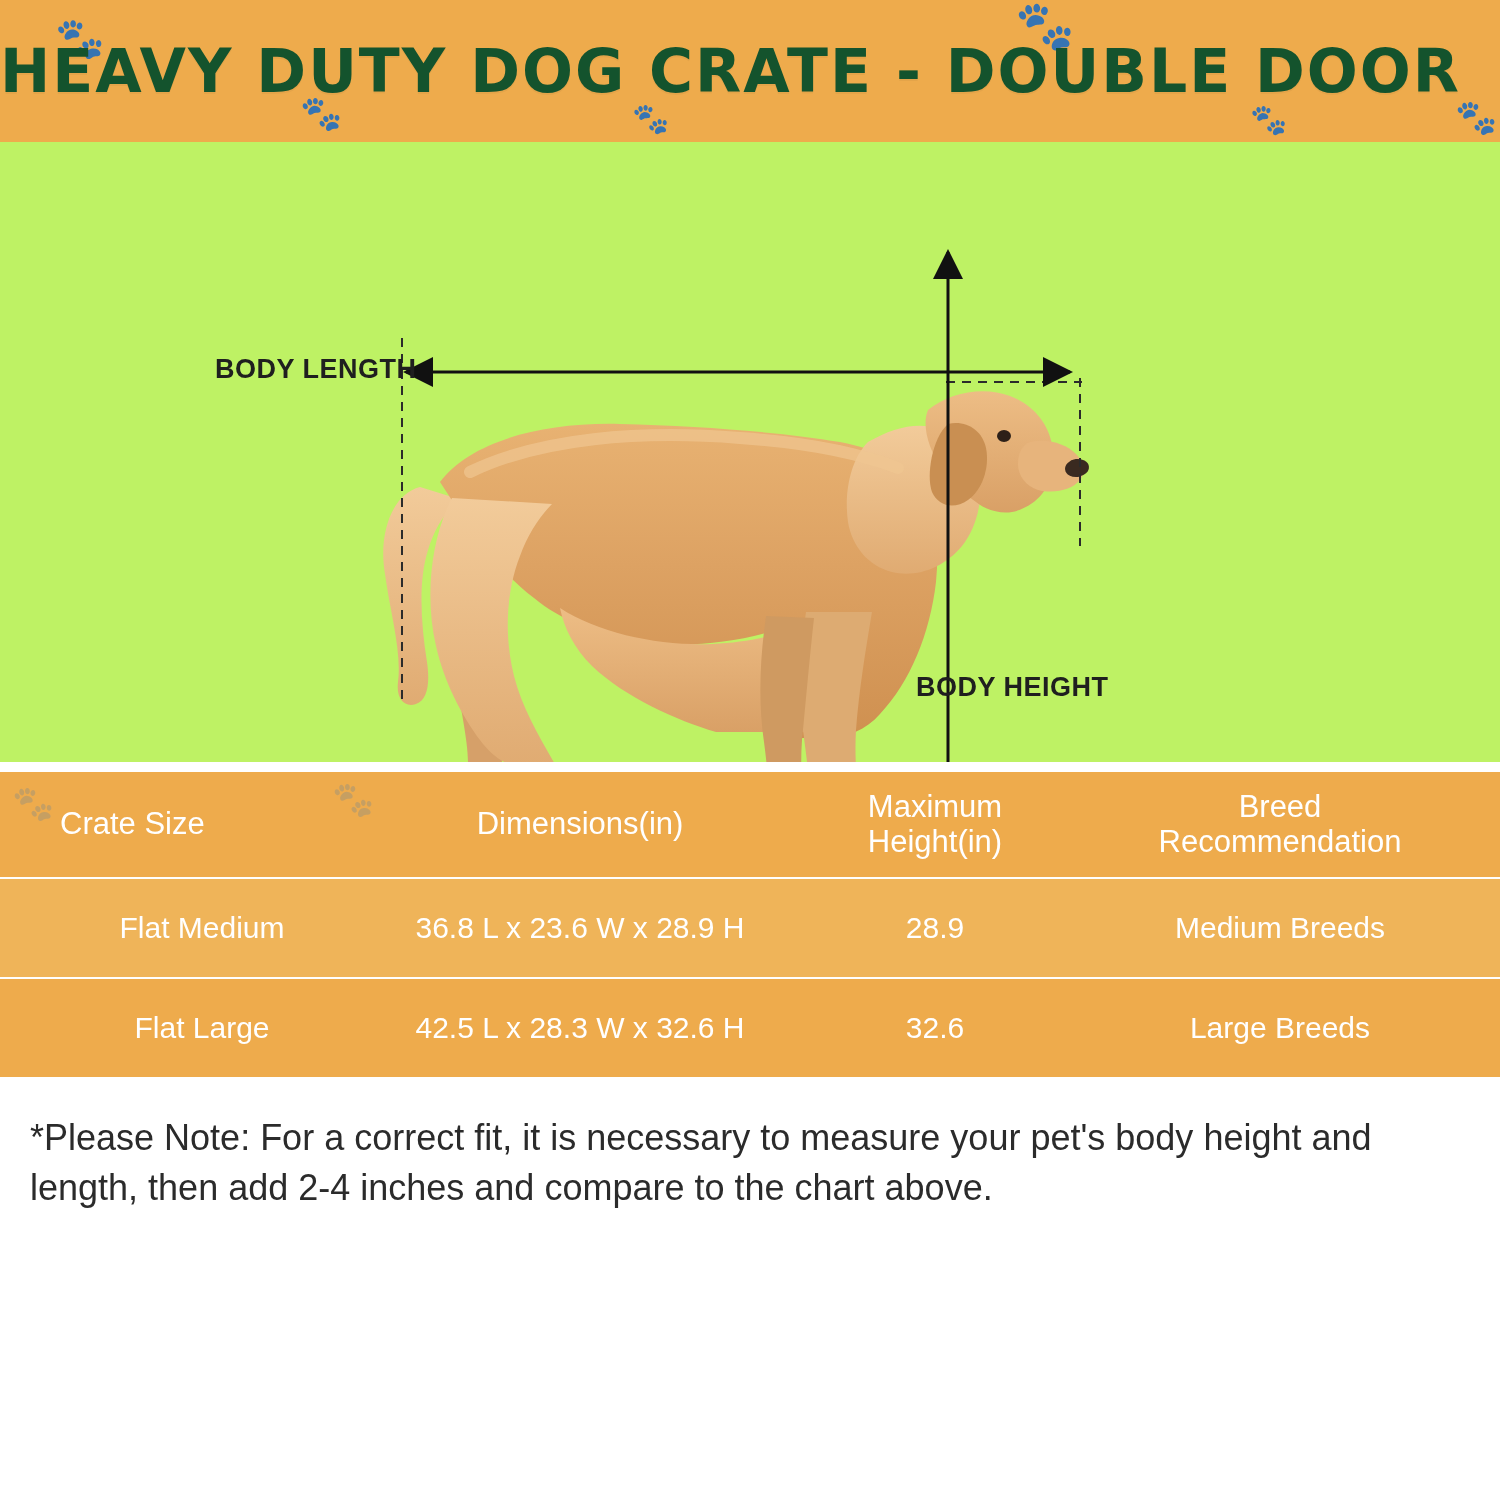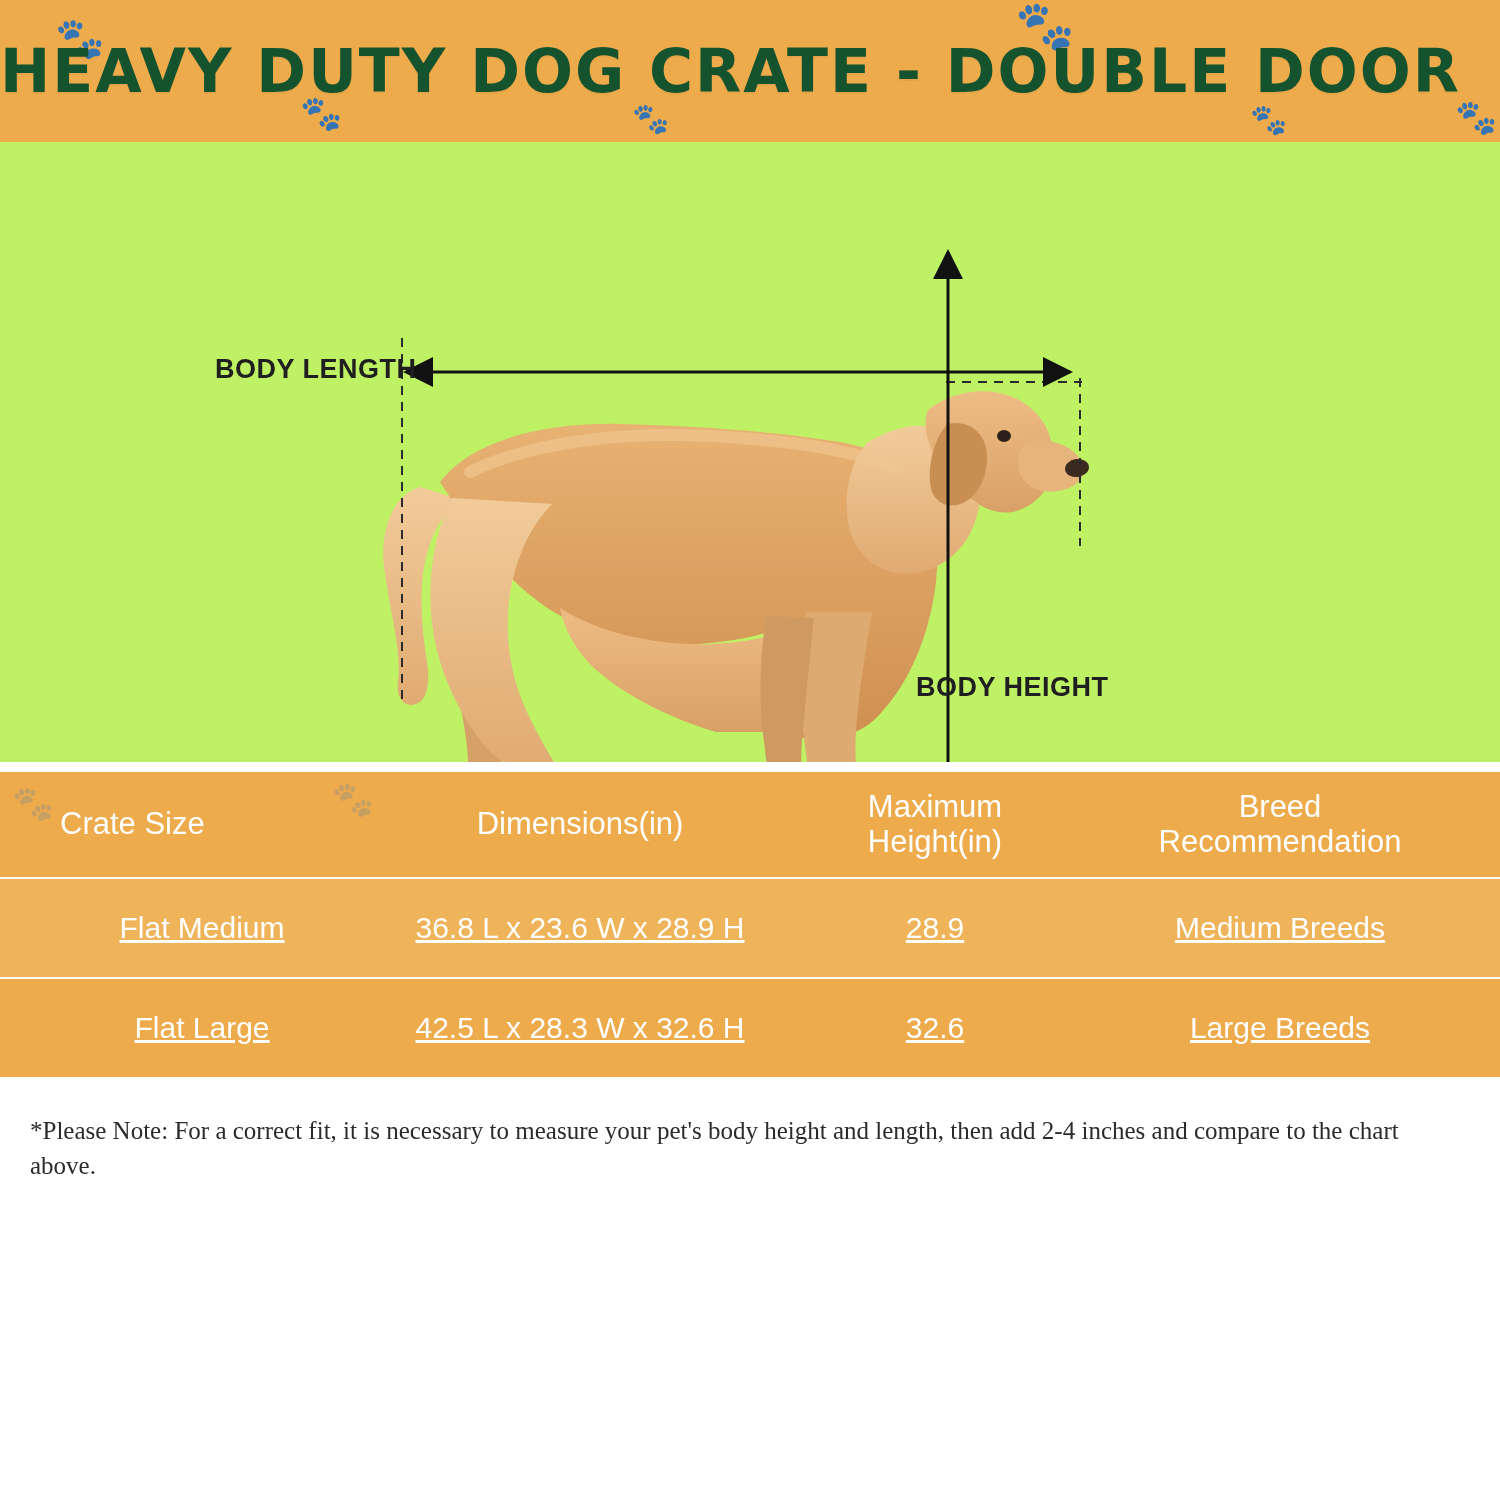--- a/index.html
+++ b/index.html
@@ -102,21 +102,20 @@
     padding: 0 10px;
     line-height: 1.12;
   }
   table.size-chart tbody td {
     background: #efb459;
     font-size: 30px;
     font-weight: normal;
     height: 98px;
     padding: 0 6px;
     text-align: center;
-    text-decoration: underline;
   }
   table.size-chart tbody tr:nth-child(even) td {
     background: #eeab4c;
   }
   col.c1 { width: 350px; }
   col.c2 { width: 460px; }
   col.c3 { width: 250px; }
   col.c4 { width: 440px; }
   .th-1, .td-1 { text-align: left; padding-left: 60px !important; }
   .tbl-paw {
@@ -124,22 +123,22 @@
     color: rgba(255,255,255,0.18);
     font-size: 34px;
     line-height: 1;
     pointer-events: none;
   }
 
   
   .note {
     width: 1440px;
     margin: 34px auto 0 auto;
-    font-family: Liberation Serif, serif;
-    font-size: 25px;
+    font-family: Liberation Sans, sans-serif;
+    font-size: 36px;
     color: #2b2b2b;
     line-height: 1.4;
     text-align: left;
   }
 </style>
 </head>
 <body>
 
 <div class="header">
   <div class="paws">

